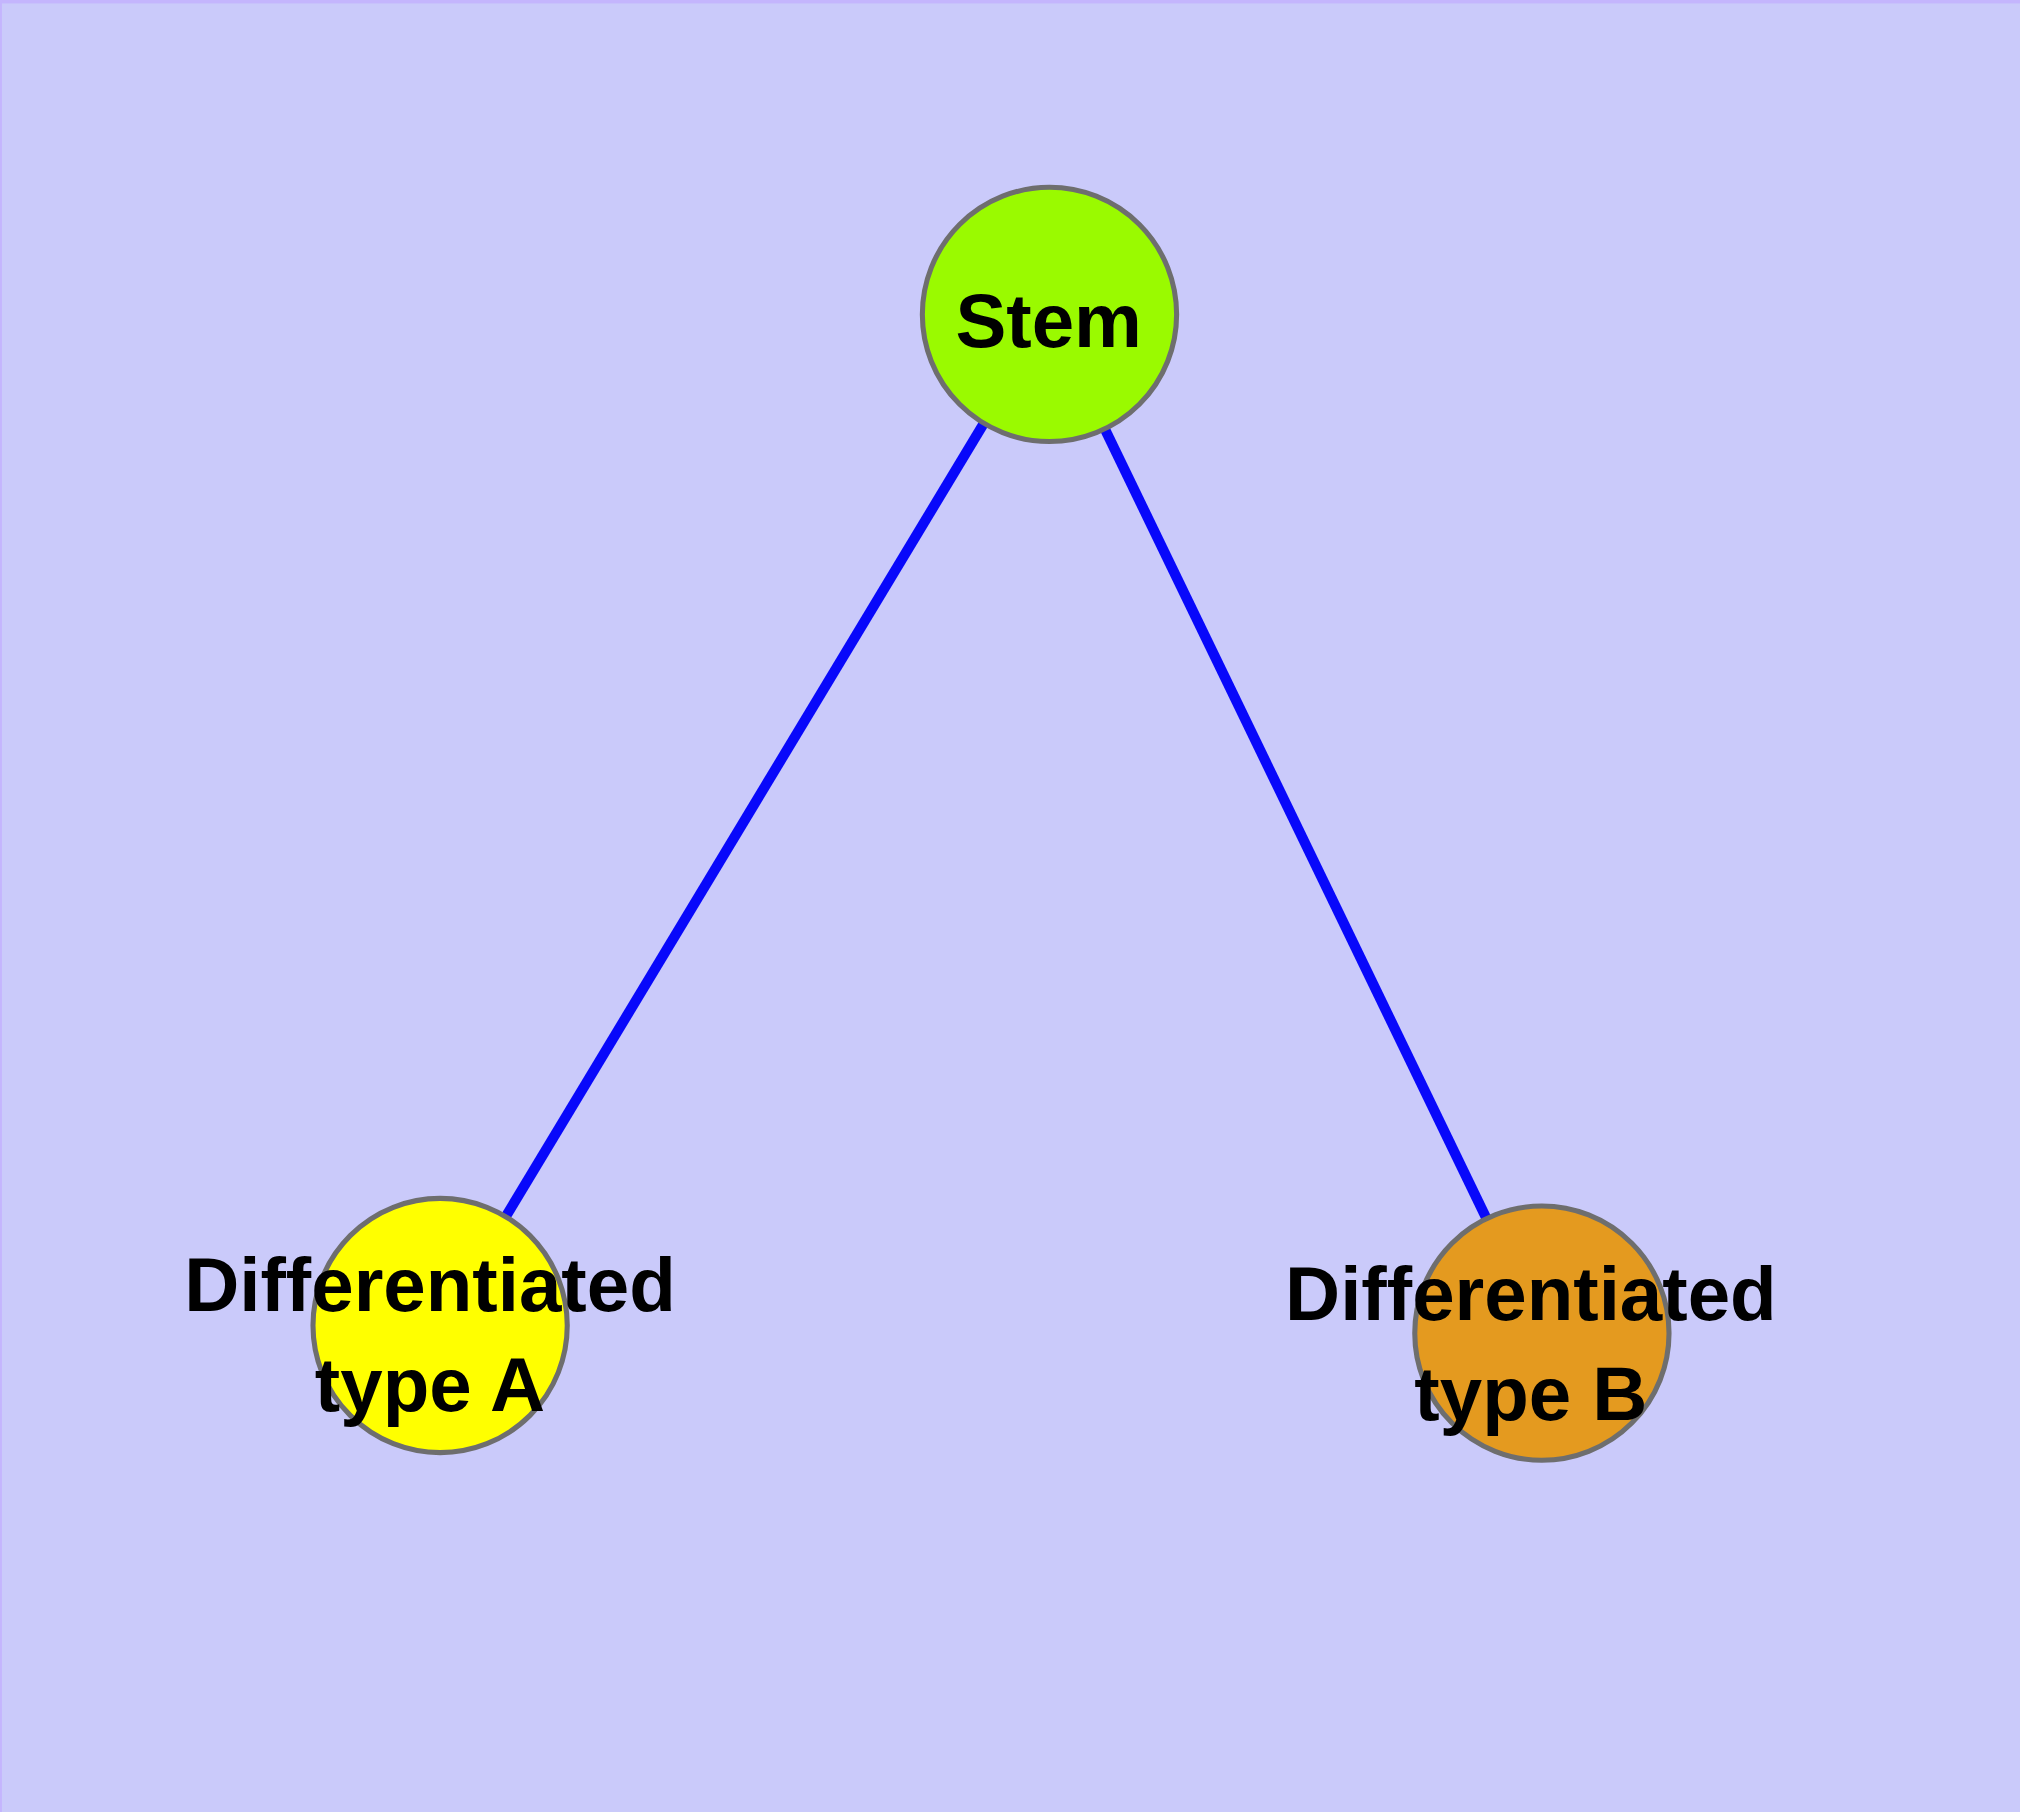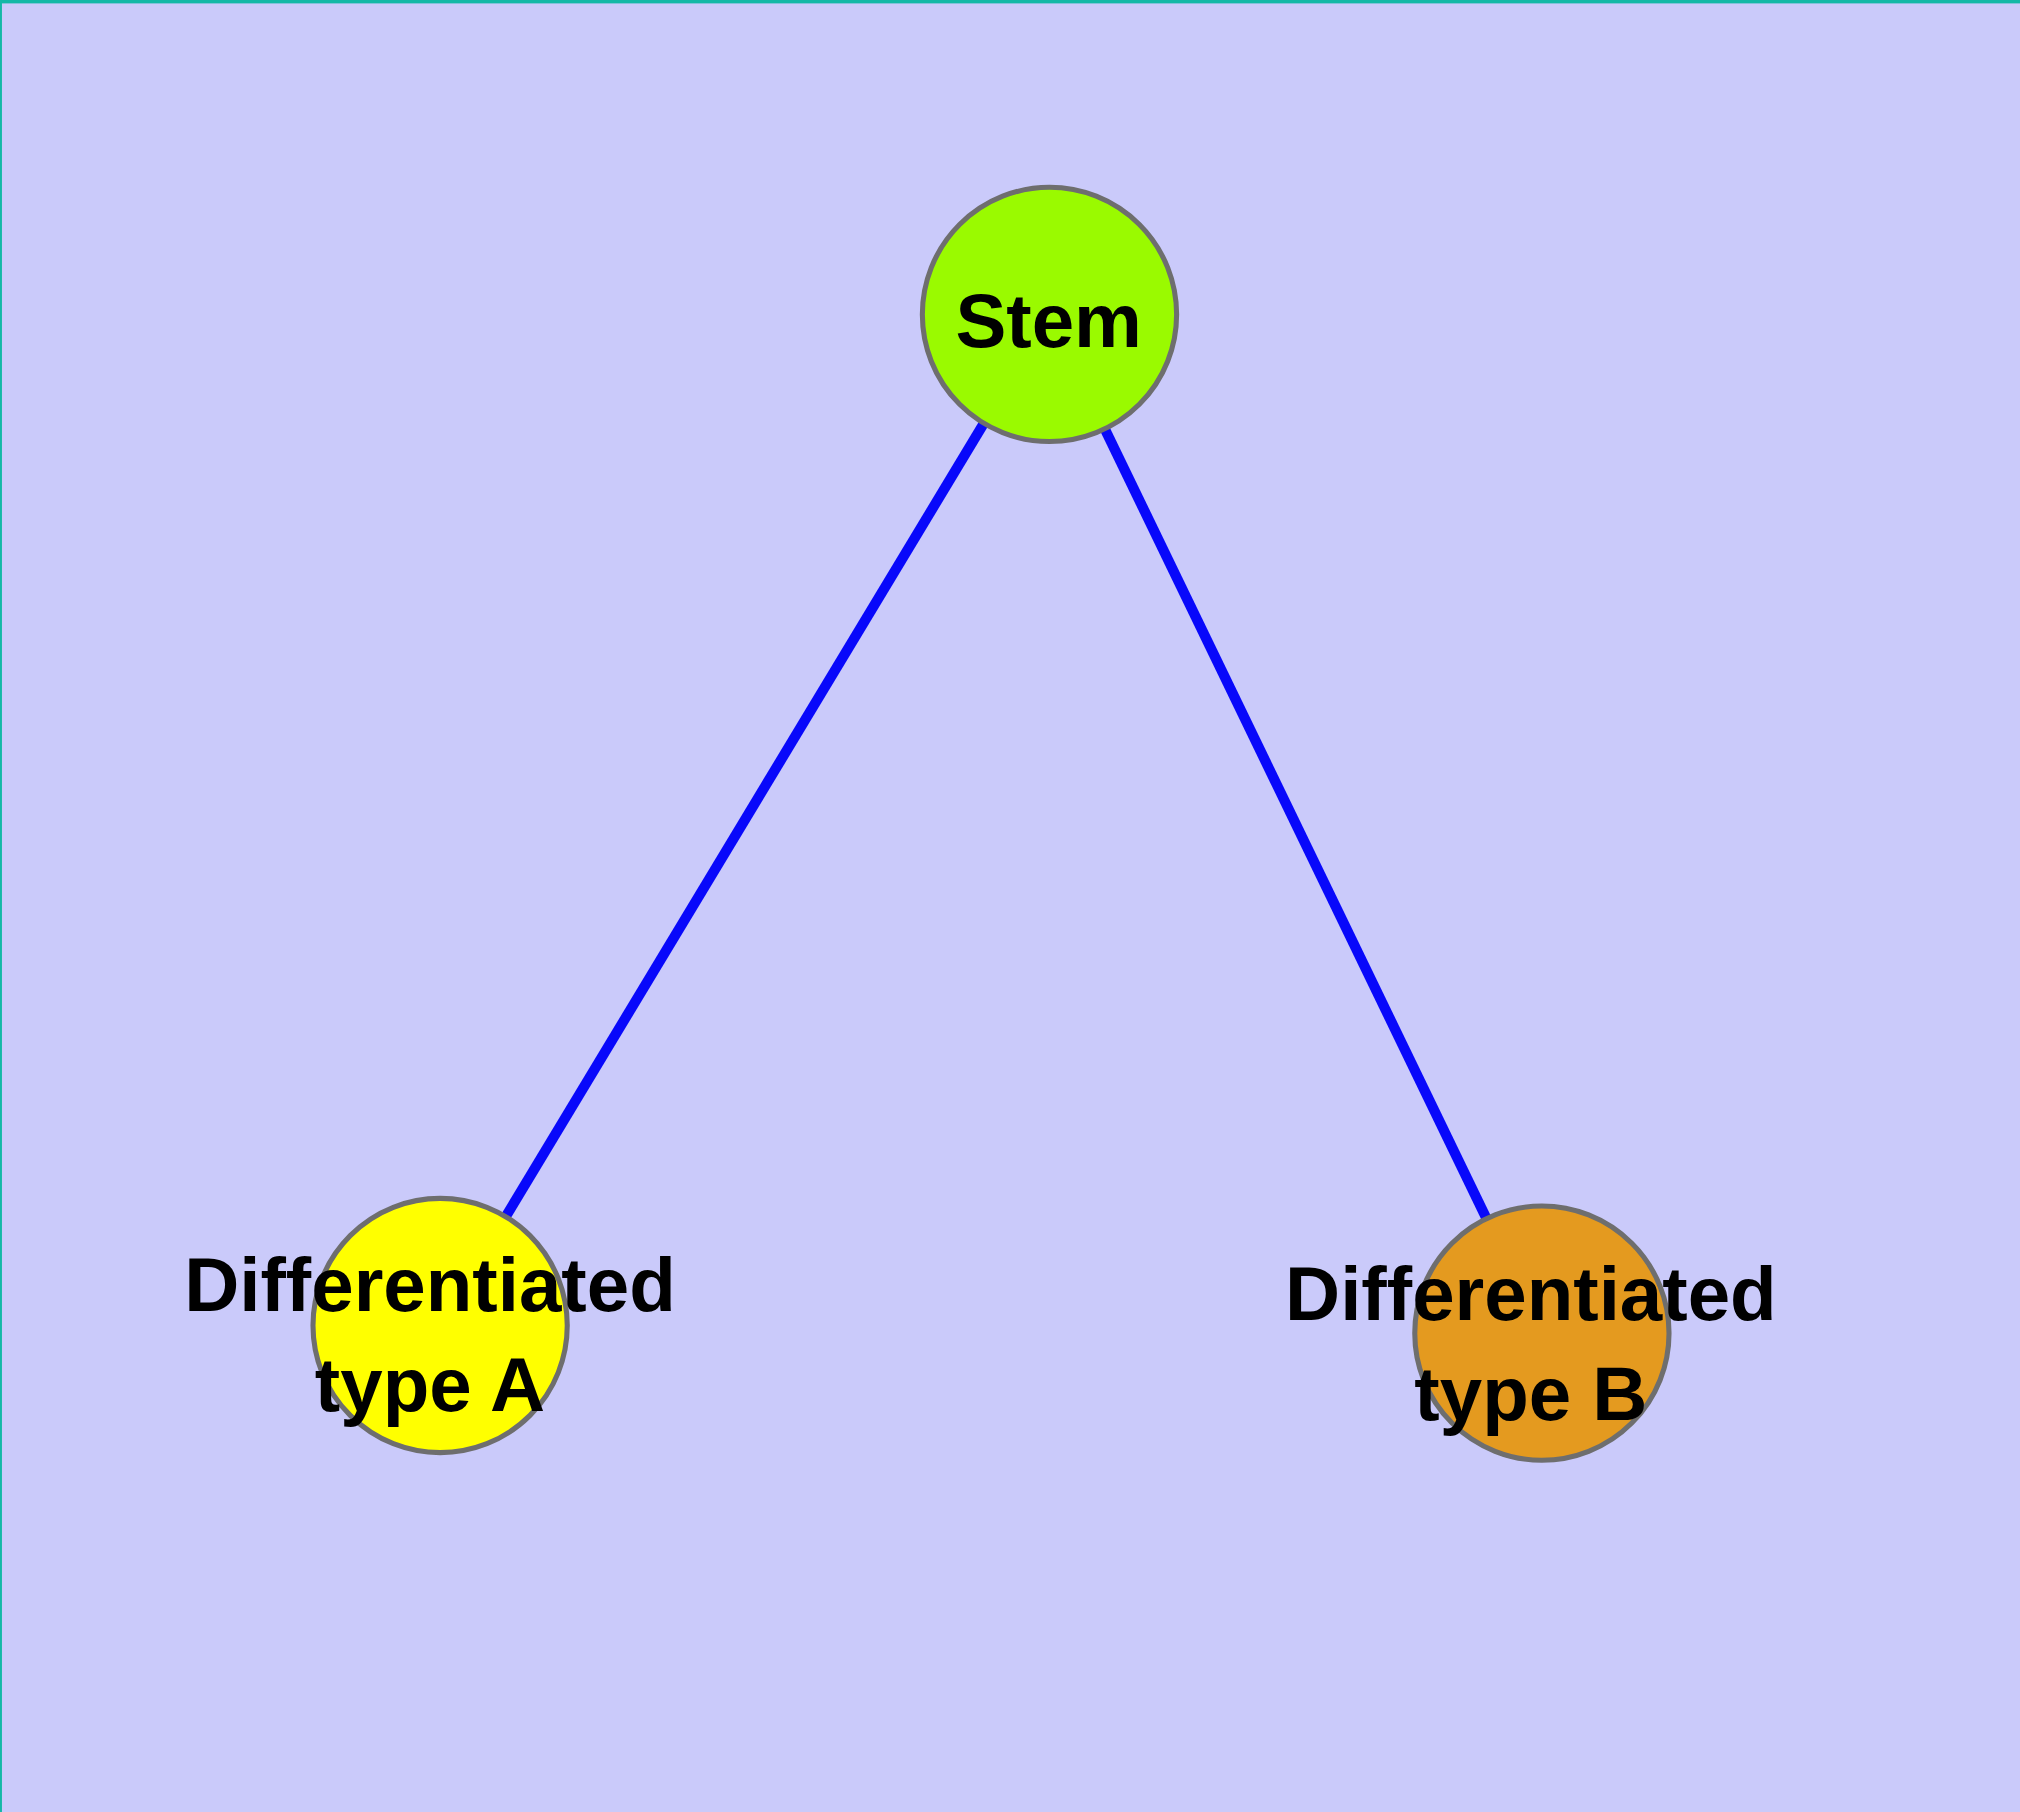--- a/index.html
+++ b/index.html
@@ -5,21 +5,21 @@
   html, body {
     margin: 0;
     padding: 0;
     background: #ffffff;
     font-family: "Liberation Sans", sans-serif;
   }
   .figure-wrap {
     position: relative;
     width: 2021px;
     height: 1812px;
-    background: #14b8a6;
+    background: #c4b5fd;
     overflow: hidden;
   }
   svg.graph {
     position: absolute;
     left: 0;
     top: 0;
     display: block;
   }
   .node-label {
     font-family: "Liberation Sans", sans-serif;

